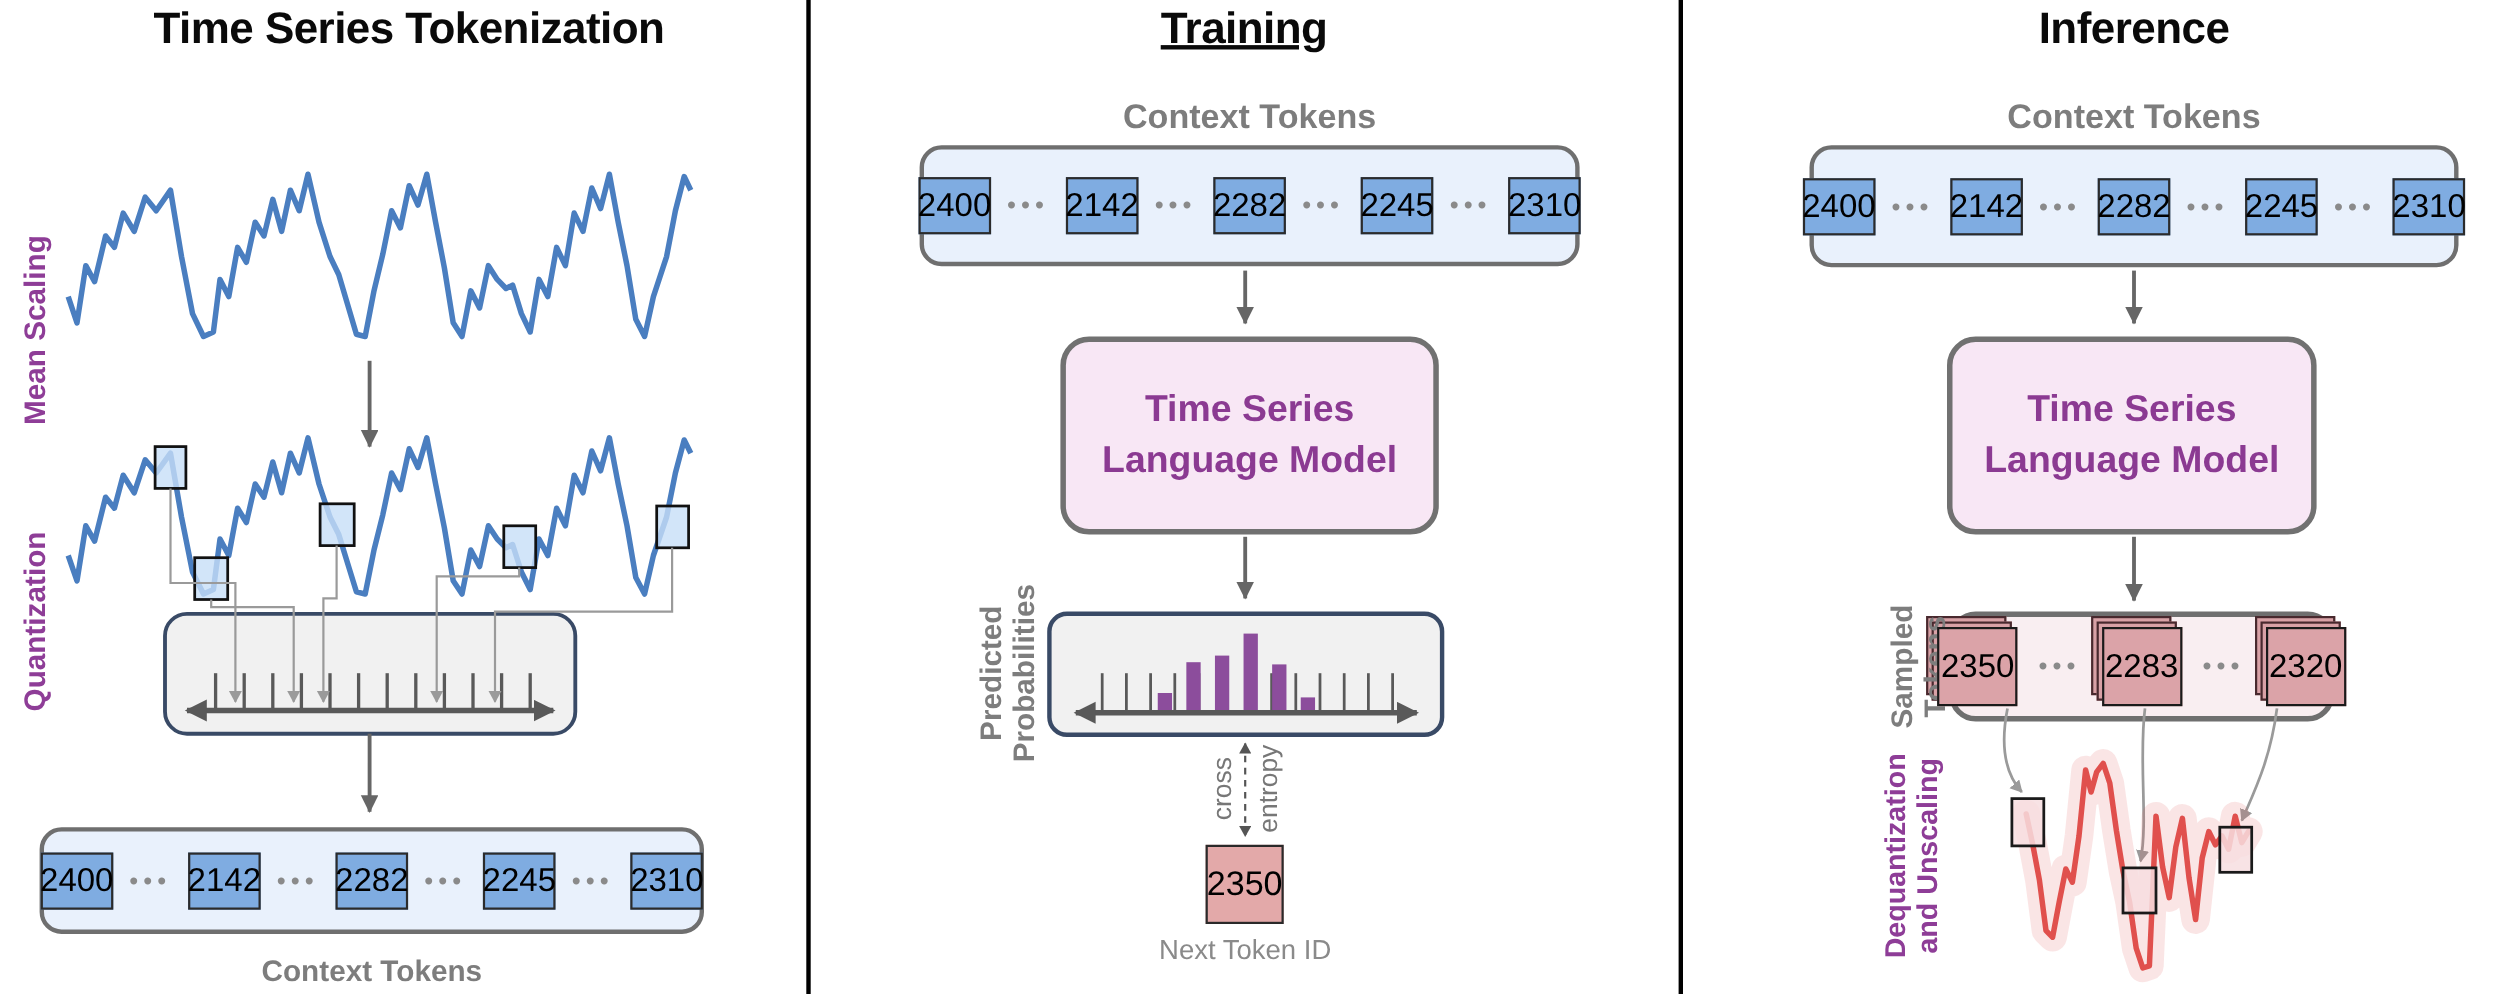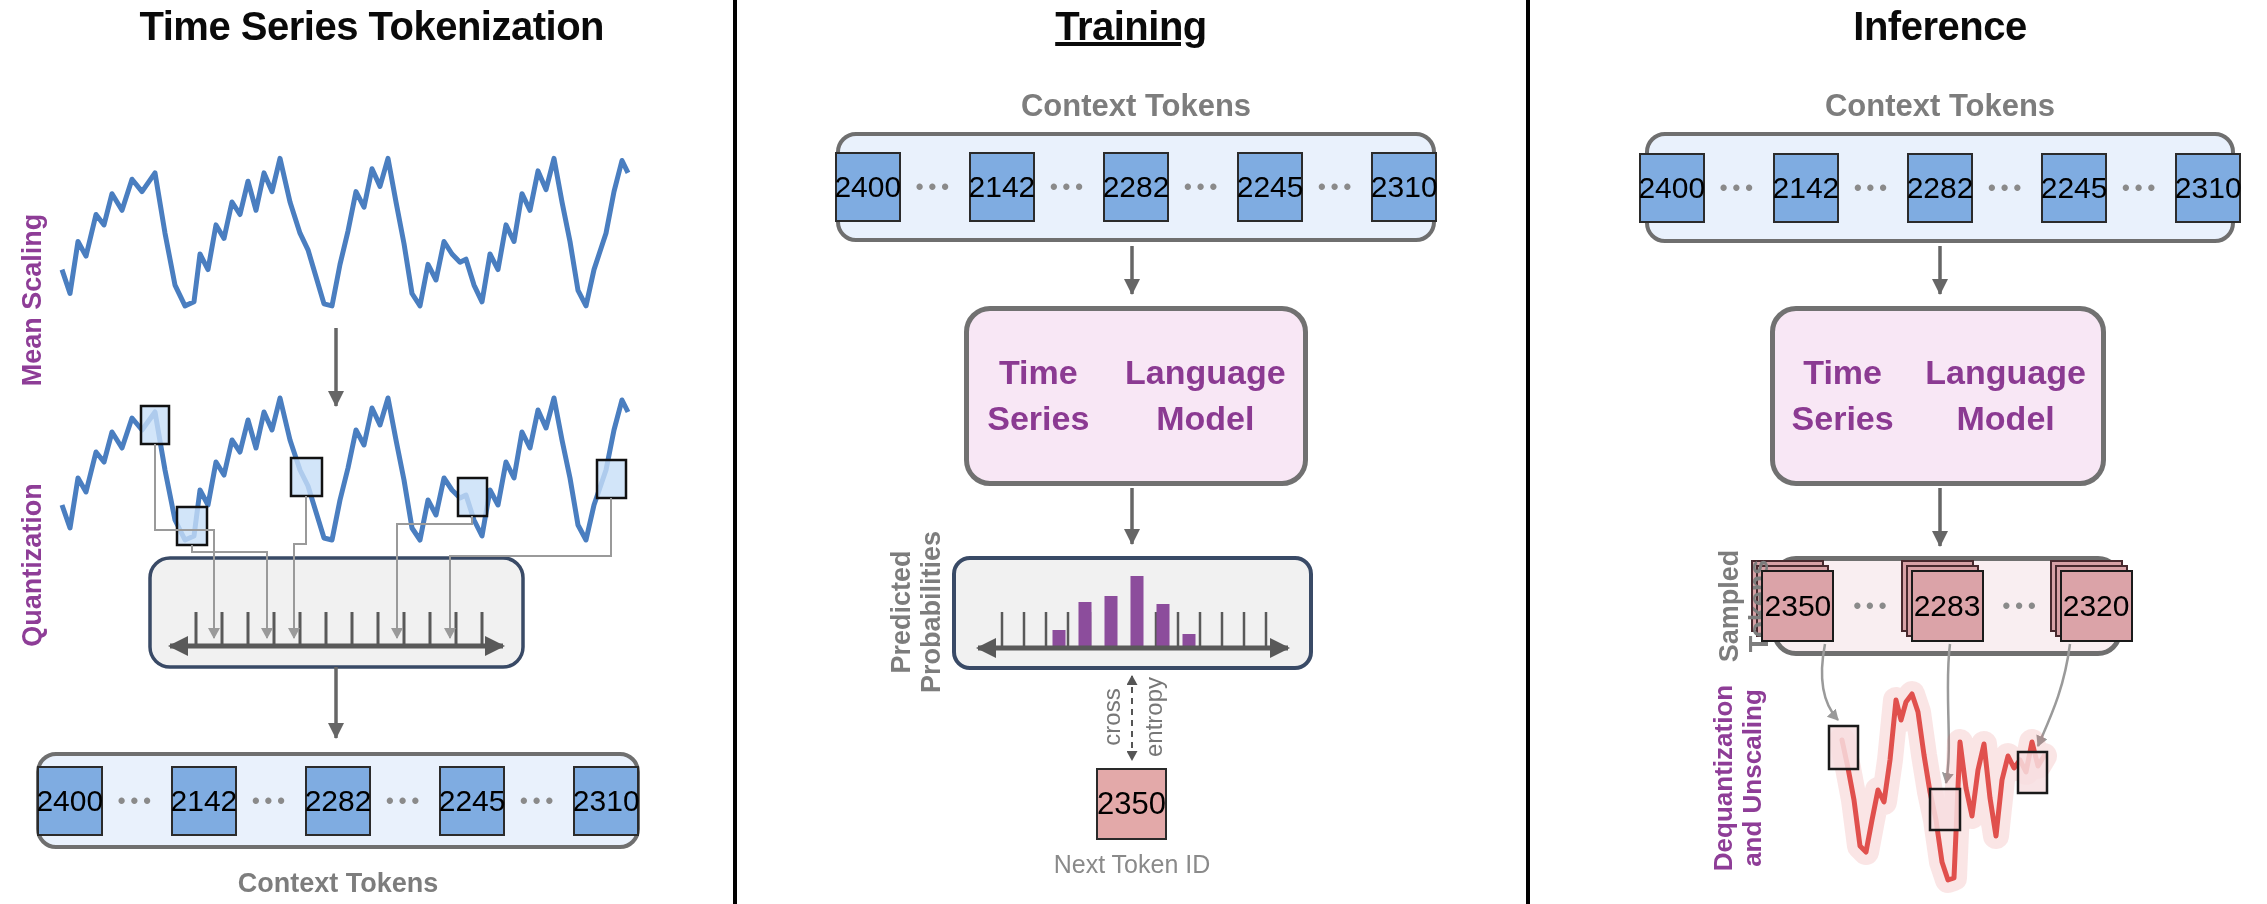--- a/index.html
+++ b/index.html
@@ -12,25 +12,25 @@
   .gray-label.small{font-size:27px;}
   .plain-label{position:absolute;text-align:center;color:#8a8a8a;font-weight:400;font-size:25px;}
   .vlabel{position:absolute;transform:translate(-50%,-50%) rotate(-90deg);white-space:nowrap;
           text-align:center;font-weight:700;line-height:1.12;}
   .vlabel span{display:block;}
   .vlabel.purple{color:#8e3d97;font-size:27px;}
   .vlabel.gray{color:#7d7d7d;font-size:27px;}
   .vlabel.thin{color:#777;font-weight:400;font-size:24px;line-height:1.75;}
   .token-row{position:absolute;background:#e9f1fc;border:4px solid #6f6f6f;border-radius:20px;
              display:flex;align-items:center;justify-content:center;box-sizing:border-box;}
-  .token{width:66px;height:70px;background:#7face1;border:2px solid #2b2b2b;box-sizing:border-box;
+  .token{width:66px;height:52px;background:#7face1;border:2px solid #2b2b2b;box-sizing:border-box;
          display:flex;align-items:center;justify-content:center;font-size:30px;color:#000;flex:none;}
   .dots{margin:0 15px;color:#8a8a8a;font-weight:700;font-size:22px;letter-spacing:5px;line-height:1;flex:none;}
   .model-box{position:absolute;background:#f8e7f5;border:5px solid #717171;border-radius:26px;box-sizing:border-box;
-             display:flex;flex-direction:row;align-items:center;justify-content:center;
+             display:flex;flex-direction:column;align-items:center;justify-content:center;
              color:#8b3a92;font-size:34px;font-weight:700;line-height:1.35;text-align:center;}
   .pred-box{position:absolute;background:#f1f1f1;border:4px solid #394a66;border-radius:18px;box-sizing:border-box;}
   .next-token{position:absolute;background:#e3a9a9;border:2.5px solid #2a2a2a;box-sizing:border-box;
               display:flex;align-items:center;justify-content:center;font-size:31px;color:#000;}
   .sampled-box{position:absolute;background:#f9eef1;border:5px solid #6f6f6f;border-radius:24px;box-sizing:border-box;
                display:flex;align-items:center;justify-content:center;}
   .stack{position:relative;width:73px;height:72px;flex:none;margin:0 4px;}
   .stack .layer{position:absolute;inset:0;background:#d8a1a6;border:2px solid #48292e;box-sizing:border-box;}
   .stack .l2{transform:translate(-5px,-5px);}
   .stack .l3{transform:translate(-10px,-10px);}

